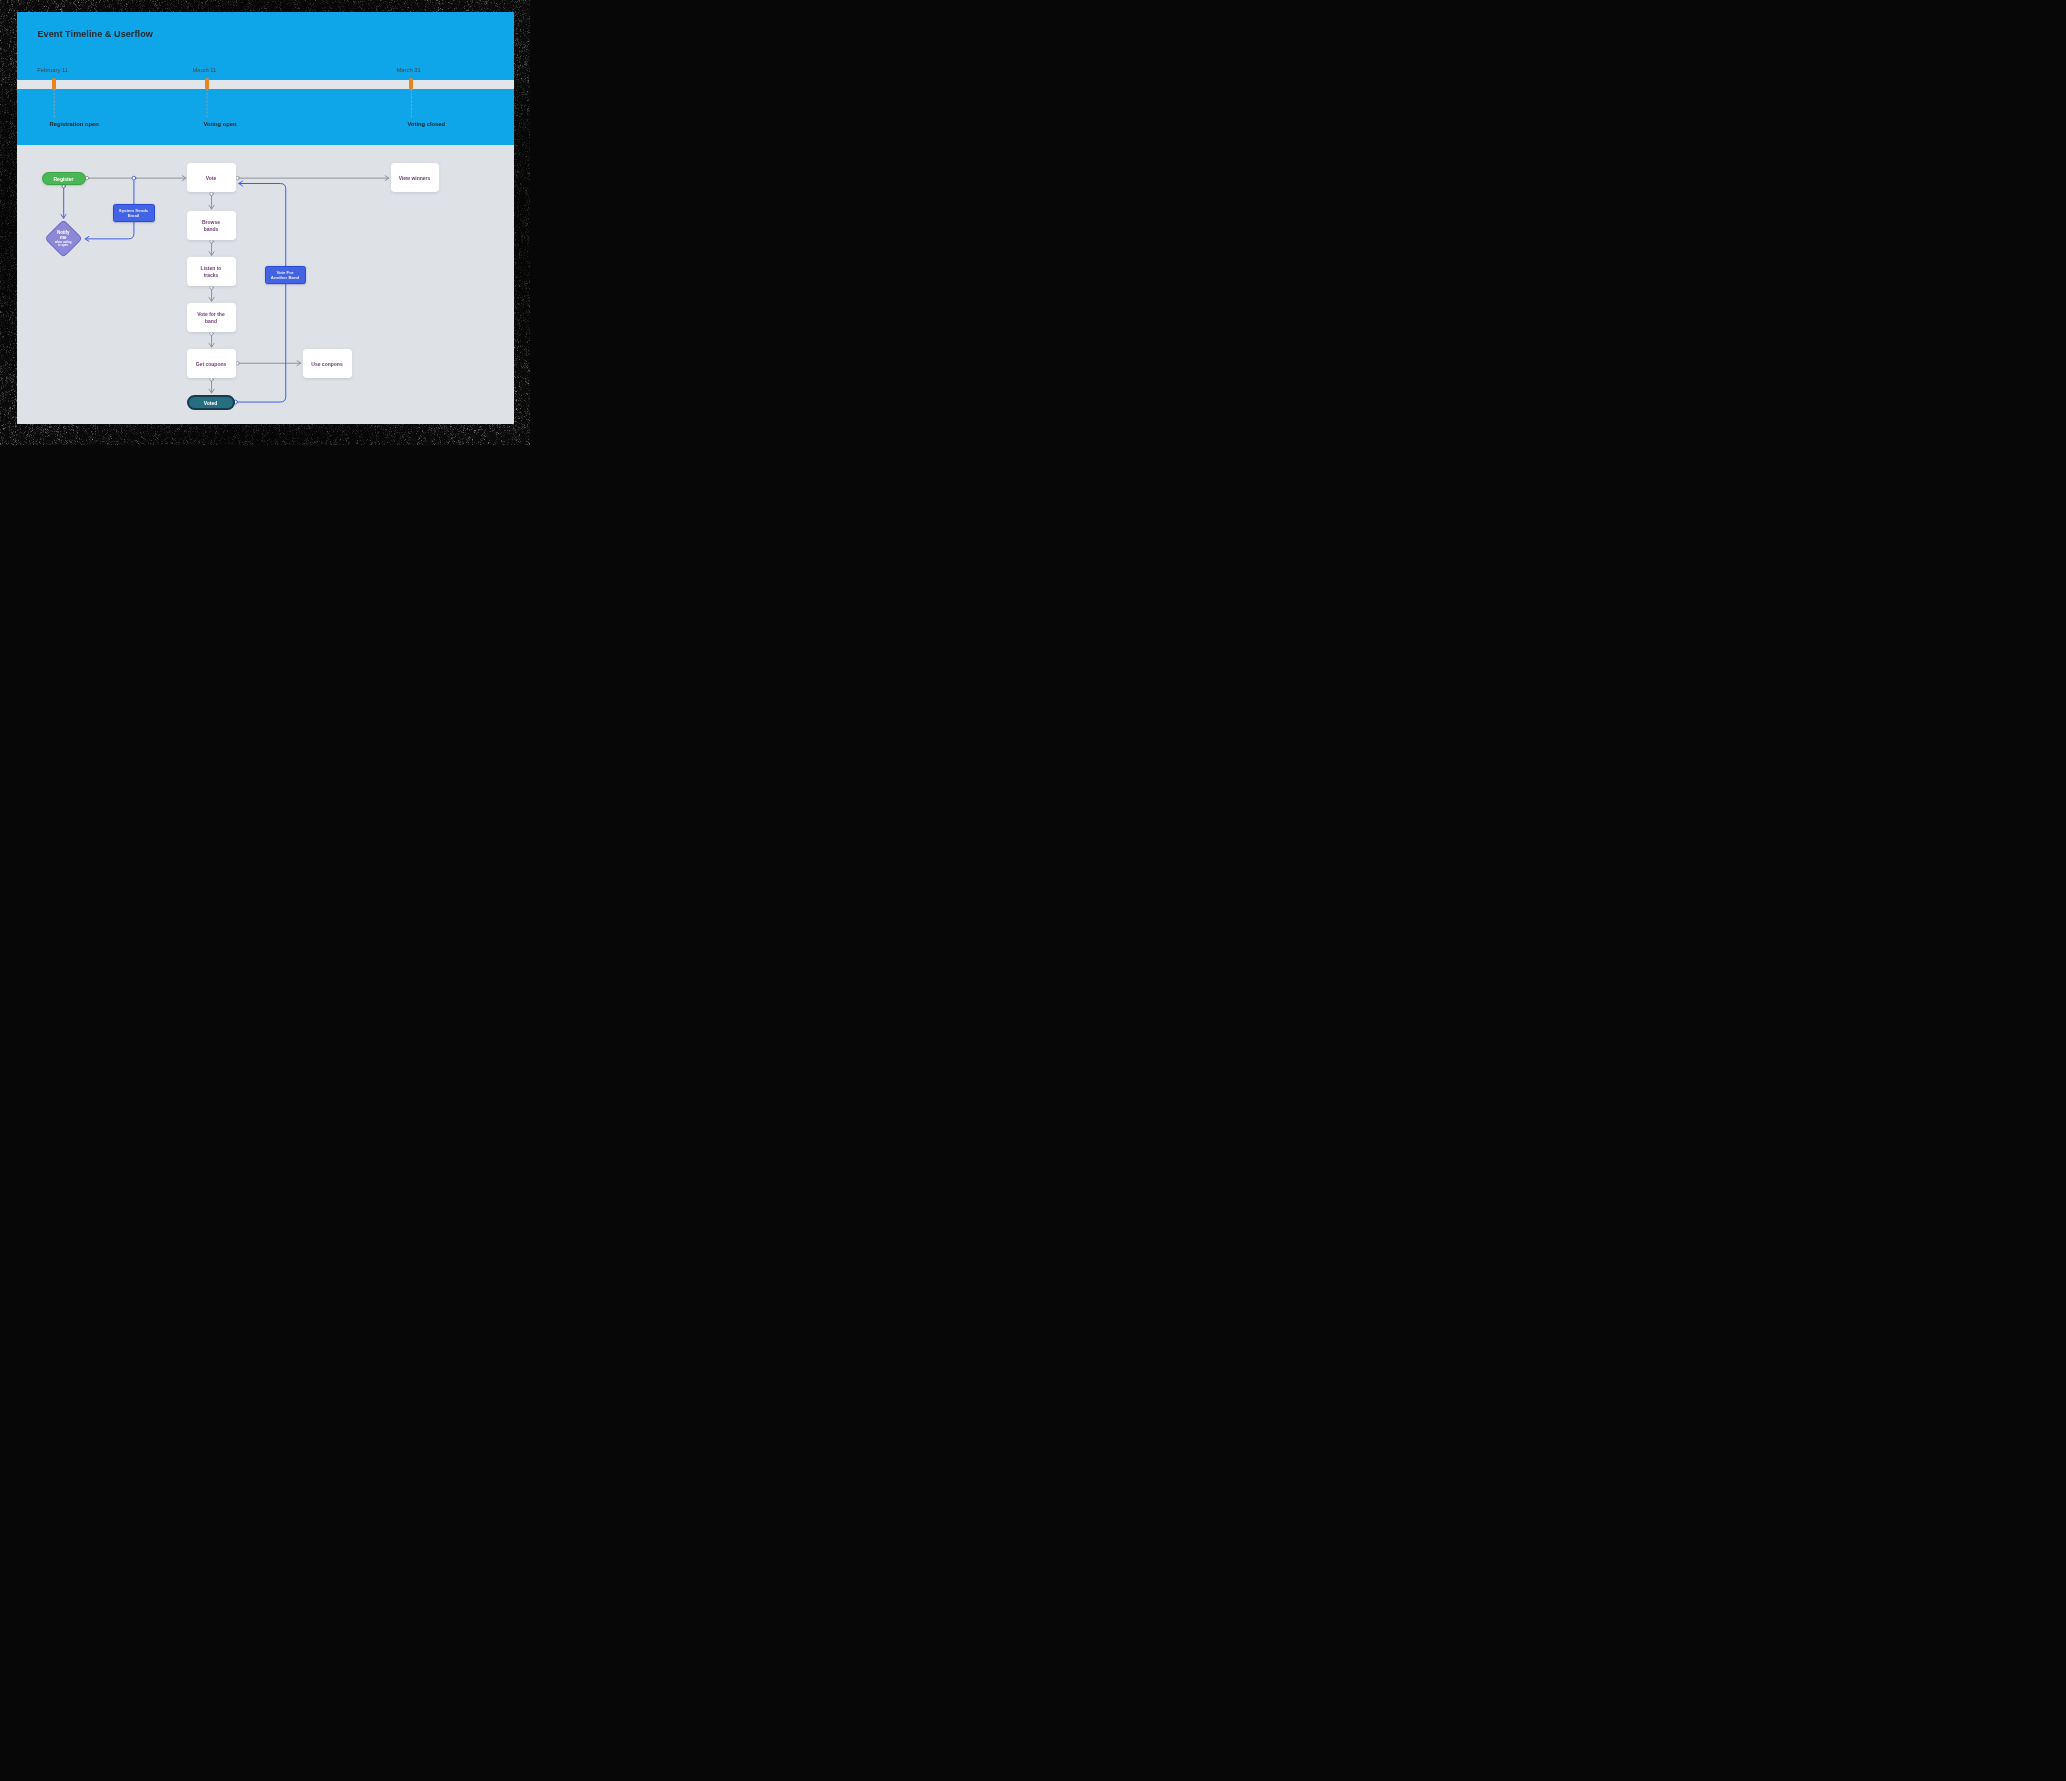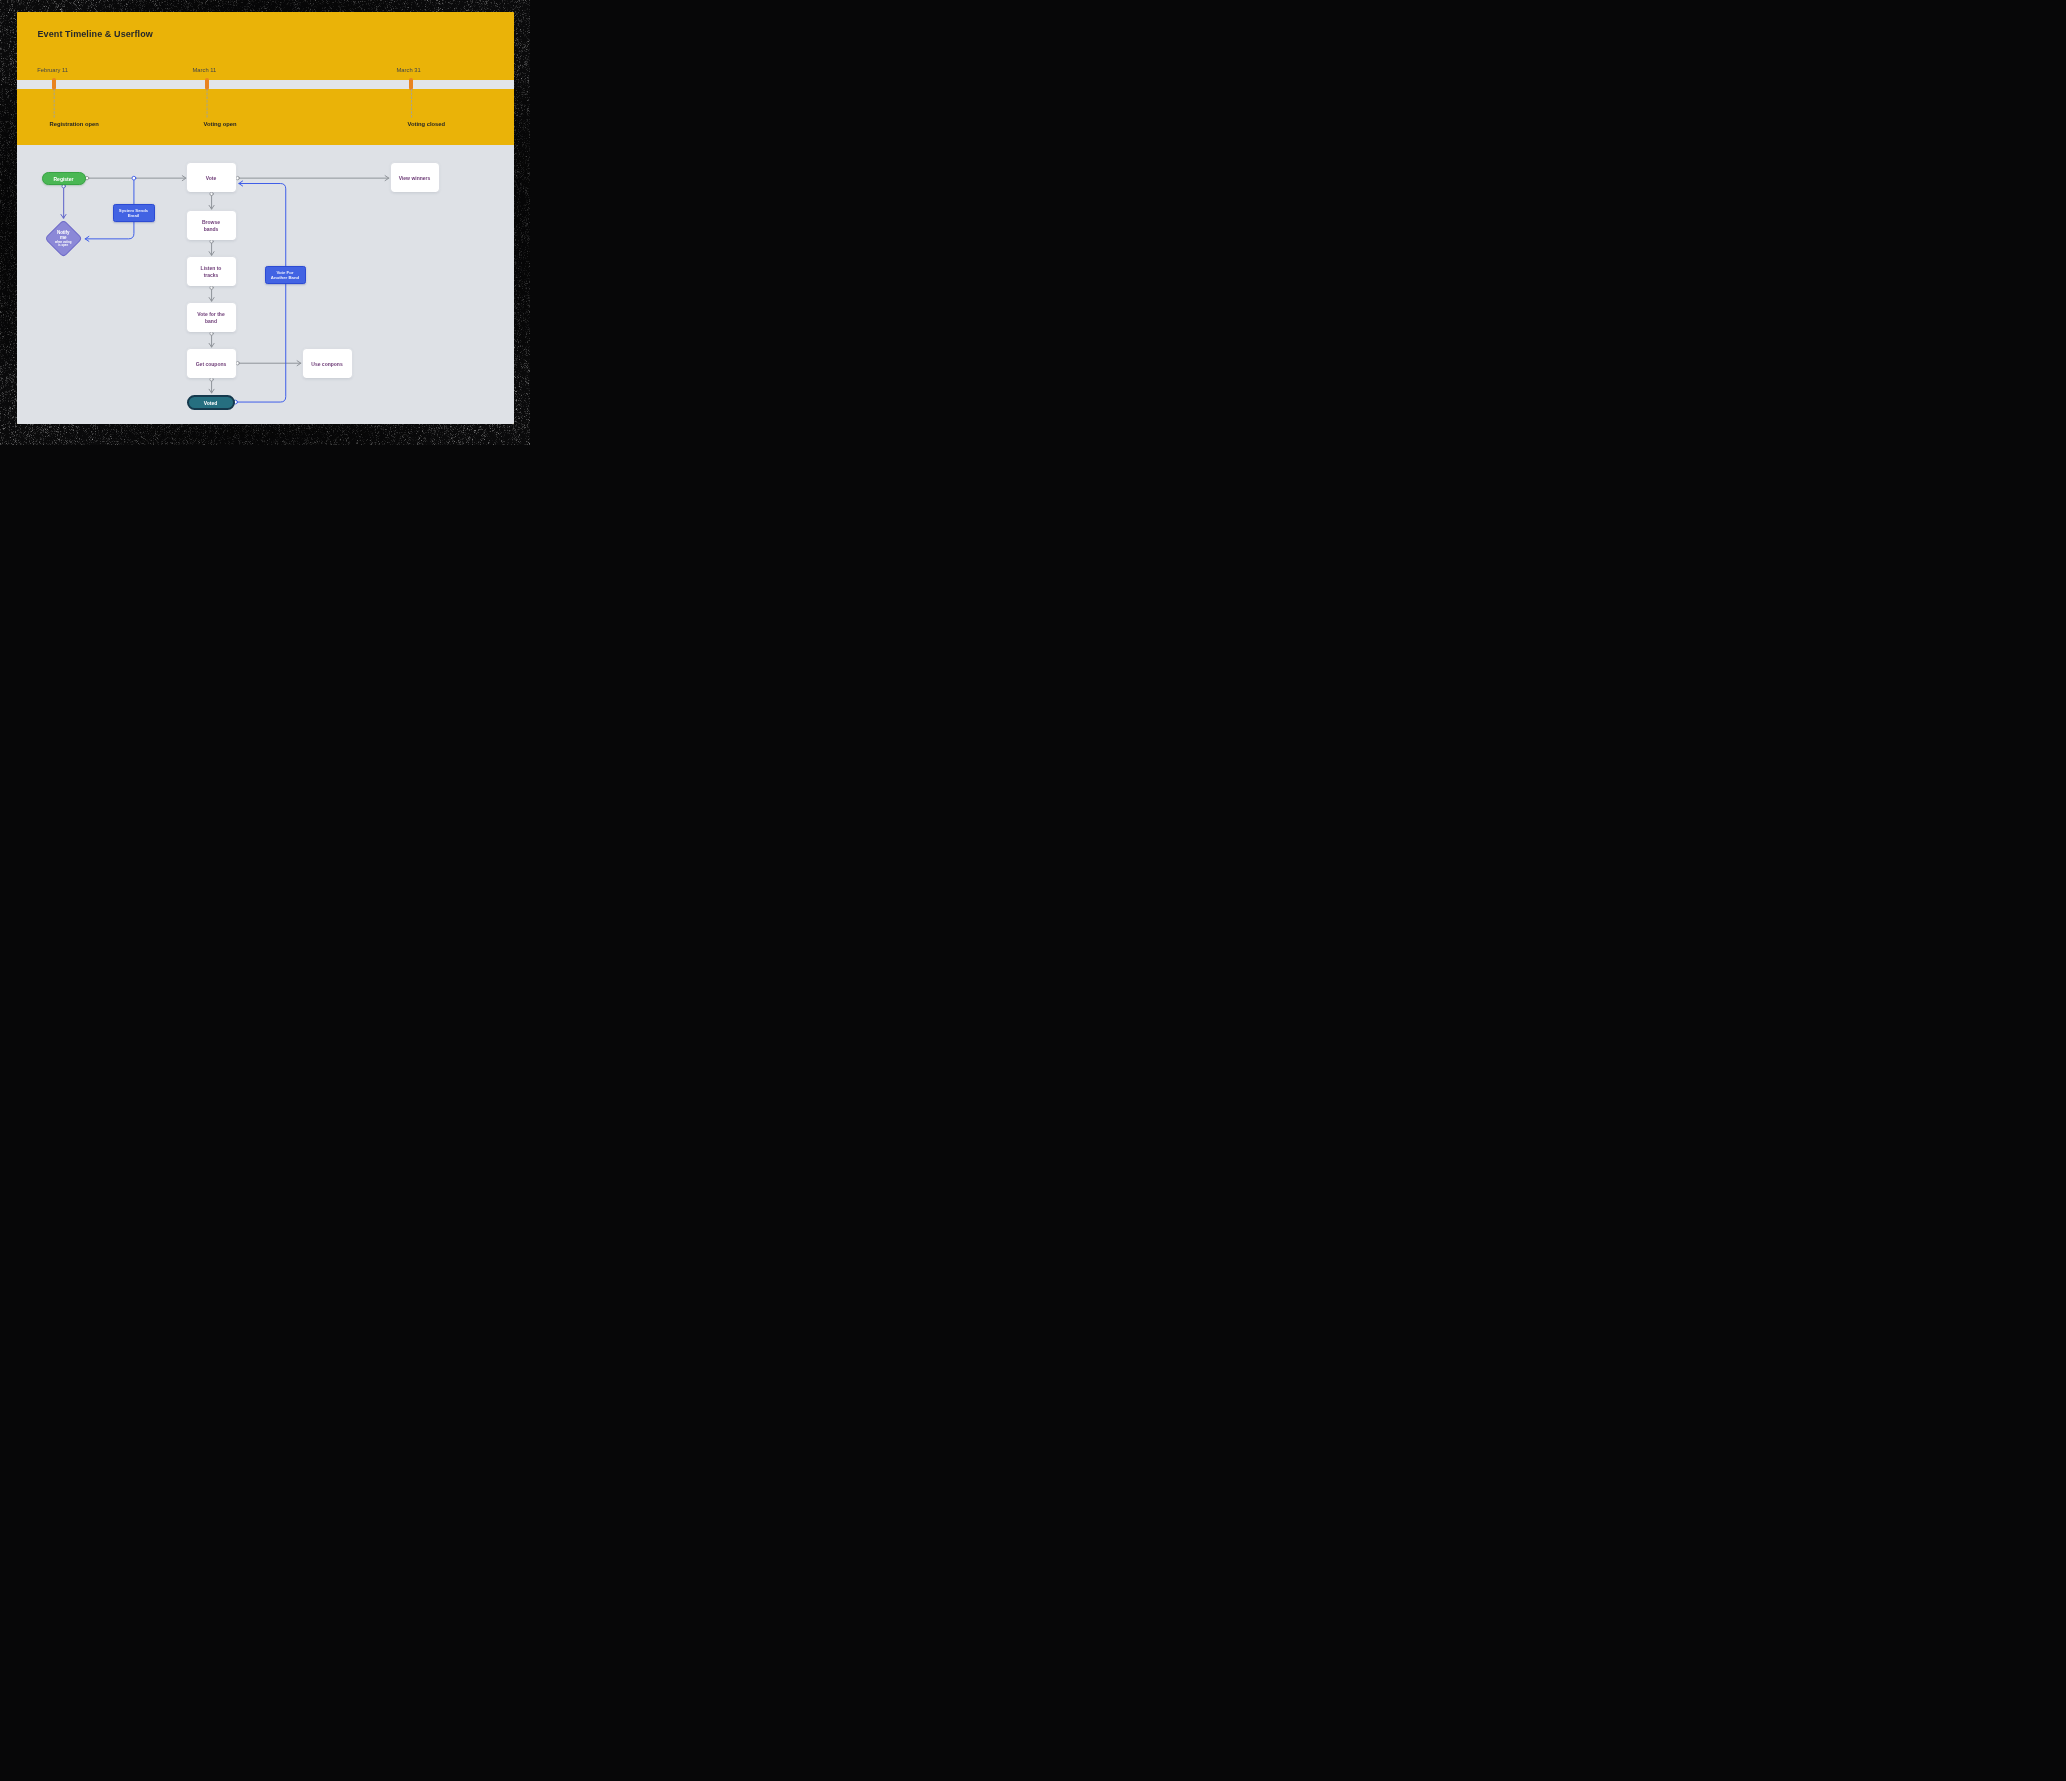--- a/index.html
+++ b/index.html
@@ -1,21 +1,21 @@
 <!DOCTYPE html>
 <html style="font-size:6.6px"><head>
 <meta charset="utf-8">
 <style>
   html,body{margin:0;padding:0;background:#070708;width:530px;height:445px;overflow:hidden;
     font-family:"Liberation Sans","DejaVu Sans",sans-serif;}
   .stage{position:relative;width:530px;height:445px;background:#0a0a0b;}
   .noise-svg{position:absolute;inset:0;width:100%;height:100%;opacity:.55;}
   .vignette{position:absolute;inset:0;
     background:radial-gradient(ellipse 62% 58% at 50% 50%, rgba(0,0,0,.92) 55%, rgba(0,0,0,.25) 92%, rgba(0,0,0,0) 100%);}
-  .card{position:absolute;left:16.5px;top:12.4px;width:497px;height:412px;background:#eab308;border-radius:0.8px;overflow:hidden;}
+  .card{position:absolute;left:16.5px;top:12.4px;width:497px;height:412px;background:#0ea5e9;border-radius:0.8px;overflow:hidden;}
   .page-title{position:absolute;left:21px;top:16.5px;font-size:9px;font-weight:700;color:#25282b;letter-spacing:0.1px;}
   .flow-bg{position:absolute;left:0;top:133px;width:497px;height:279px;background:#dee1e6;}
   .tl-band{position:absolute;left:0;top:68px;width:497px;height:8.7px;background:#e2e5e9;}
   .tl-date{position:absolute;top:55px;font-size:5.8px;font-weight:400;color:#42464b;}
   .tl-marker{position:absolute;top:66px;width:4.5px;height:11.6px;border-radius:2.5px;background:#e9831f;}
   .tl-label{position:absolute;top:109px;font-size:5.8px;font-weight:700;color:#1f2226;}
   .conn{position:absolute;left:0;top:0;width:497px;height:412px;z-index:1;}
   .node{position:absolute;z-index:2;display:flex;align-items:center;justify-content:center;
     text-align:center;white-space:pre-line;box-sizing:border-box;}
   .white-node{background:#ffffff;border-radius:3.7px;color:#71407a;font-size:5px;font-weight:700;line-height:1.35;

